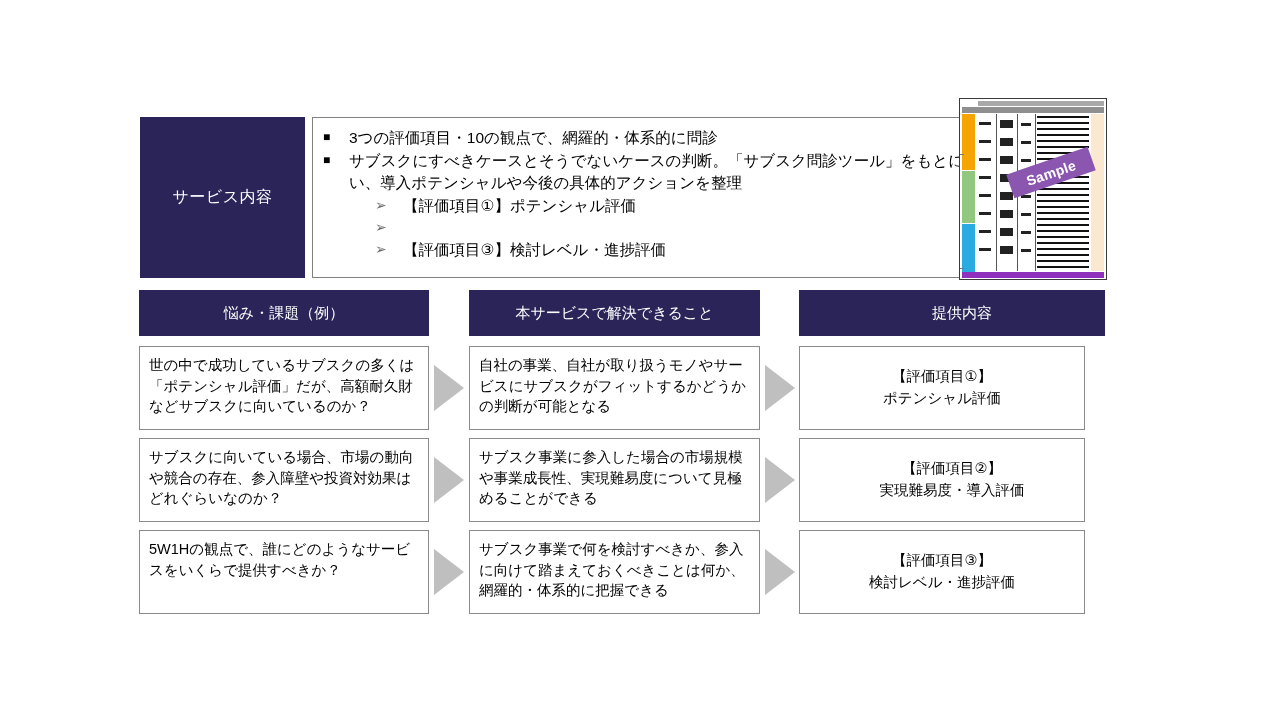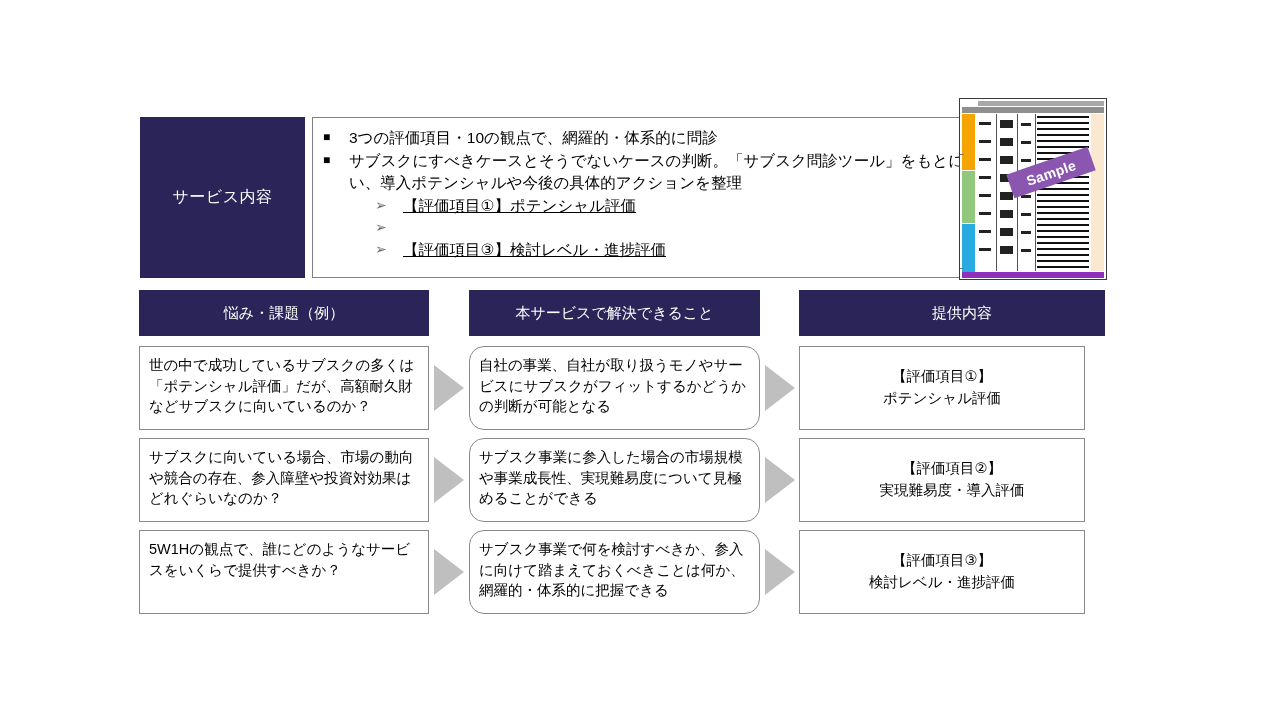--- a/index.html
+++ b/index.html
@@ -72,21 +72,21 @@
     line-height: 1.45;
     padding-left: 52px;
   }
   .sub-arrow {
     flex: 0 0 auto;
     width: 28px;
     color: #6b6b6b;
     font-size: 14px;
     line-height: 1.55;
   }
-  .sub-text { flex: 1 1 auto; text-decoration: underline; }
+  .sub-text { flex: 1 1 auto; }
 
   
   #sample-thumb {
     position: absolute;
     left: 959px;
     top: 98px;
     width: 148px;
     height: 182px;
     background: #ffffff;
     border: 1px solid #3a3a3a;
@@ -159,21 +159,21 @@
   
   .card {
     position: absolute;
     background: #ffffff;
     border: 1px solid #8a8a8a;
     box-sizing: border-box;
     font-size: 14.5px;
     line-height: 1.43;
   }
   .card.left-col  { left: 139px; width: 290px; padding: 8px 8px 0 9px; }
-  .card.mid-col   { left: 469px; width: 291px; padding: 8px 8px 0 9px; border-radius: 15px; }
+  .card.mid-col   { left: 469px; width: 291px; padding: 8px 8px 0 9px; }
   .card.right-col {
     left: 799px; width: 286px;
     display: flex; flex-direction: column;
     align-items: center; justify-content: center;
     text-align: center;
     line-height: 1.5;
   }
   .row-a { top: 346px; height: 84px; }
   .row-b { top: 438px; height: 84px; padding-left: 20px; }
   .row-c { top: 530px; height: 84px; }

